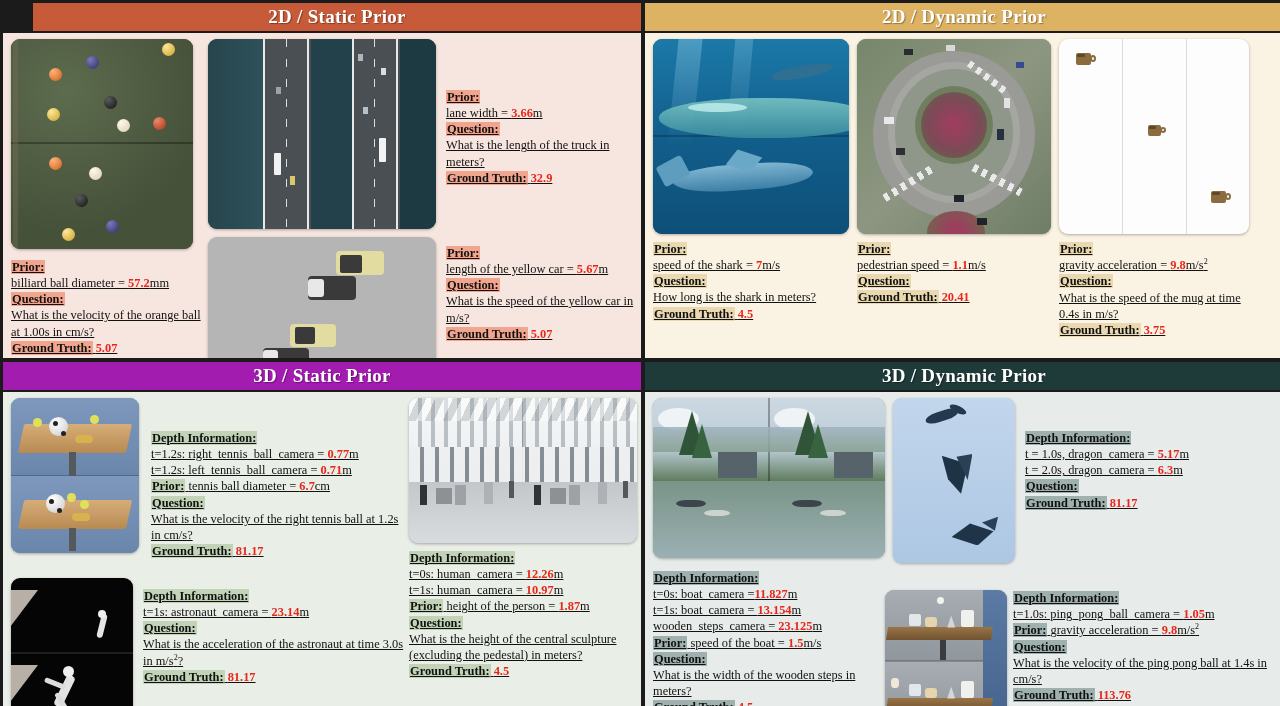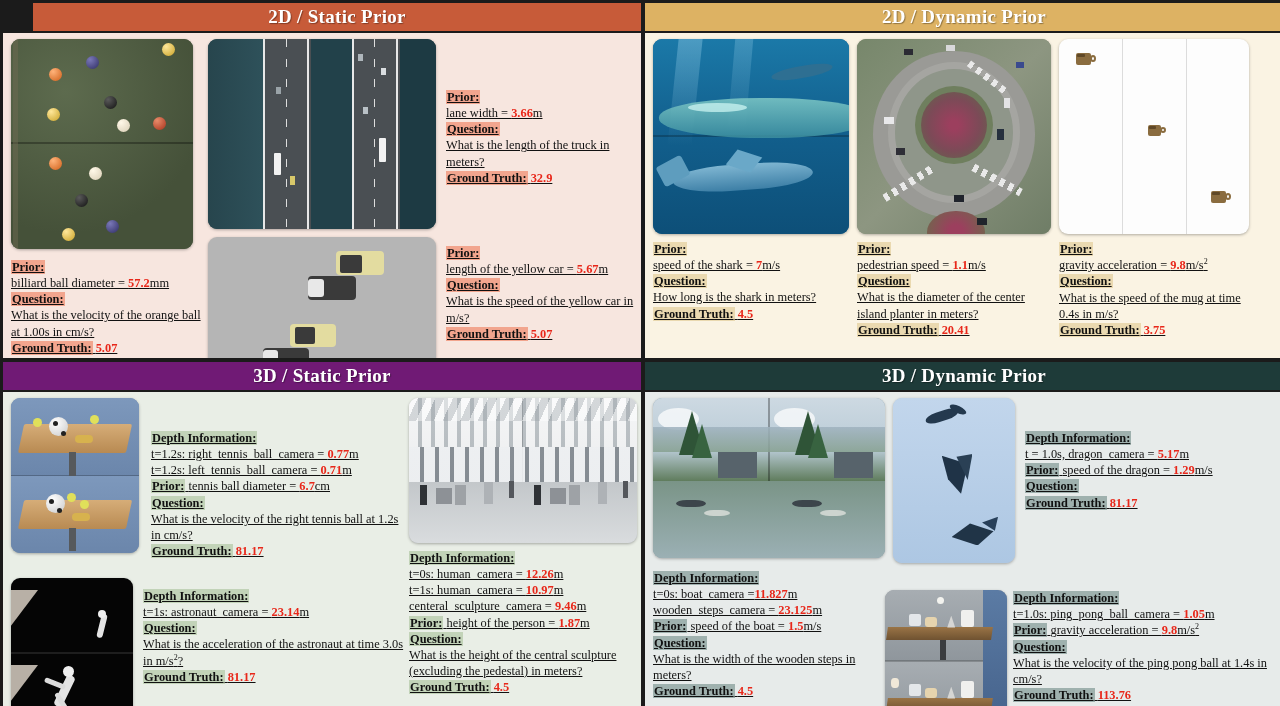--- a/index.html
+++ b/index.html
@@ -208,37 +208,36 @@
         <div class="ln"><span>speed of the shark = </span><span class="val">7</span><span>m/s</span></div>
         <div class="ln"><span class="lbl hl">Question:</span></div>
         <div class="ln">How long is the shark in meters?</div>
         <div class="ln"><span class="lbl hl">Ground Truth:</span> <span class="val">4.5</span></div>
       </div>
 
       <div class="tb abs" style="left:212px; top:208px; width:198px;">
         <div class="ln"><span class="lbl hl">Prior:</span></div>
         <div class="ln"><span>pedestrian speed = </span><span class="val">1.1</span><span>m/s</span></div>
         <div class="ln"><span class="lbl hl">Question:</span></div>
-        <div class="ln">What is the diameter of the center island planter in meters?</div>
         <div class="ln"><span class="lbl hl">Ground Truth:</span> <span class="val">20.41</span></div>
       </div>
 
       <div class="tb abs" style="left:414px; top:208px; width:200px;">
         <div class="ln"><span class="lbl hl">Prior:</span></div>
         <div class="ln"><span>gravity acceleration = </span><span class="val">9.8</span><span>m/s</span><sup>2</sup></div>
         <div class="ln"><span class="lbl hl">Question:</span></div>
         <div class="ln">What is the speed of the mug at time 0.4s in m/s?</div>
         <div class="ln"><span class="lbl hl">Ground Truth:</span> <span class="val">3.75</span></div>
       </div>
 
     </div>
   </div>
 
   <div class="quad q3">
-    <div class="qhead" style="background:#701a75;">3D / Static Prior</div>
+    <div class="qhead" style="background:#a21caf;">3D / Static Prior</div>
     <div class="qbody">
 
       <div class="thumb abs" style="left:8px; top:6px; width:128px; height:155px; background:#6f8bb0;">
         <div style="position:absolute;left:0;top:0;width:100%;height:50%;background:linear-gradient(180deg,#7d98bc,#6b86ab);"></div>
         <div style="position:absolute;left:0;top:50%;width:100%;height:50%;background:linear-gradient(180deg,#7d98bc,#6b86ab);"></div>
         <div style="position:absolute;left:0;top:49.5%;width:100%;height:1.5px;background:rgba(0,0,0,.22);"></div>
 
         <div style="position:absolute;left:8%;top:17%;width:84%;height:19%;background:linear-gradient(180deg,#d6ad78,#b88a52);transform:skewX(-12deg);border-radius:2px;"></div>
         <div style="position:absolute;left:45%;top:35%;width:7px;height:15%;background:#56595c;"></div>
         <div style="position:absolute;left:30%;top:12%;width:19px;height:19px;border-radius:50%;background:radial-gradient(circle at 35% 30%,#fff,#c9c9c9);"></div>
@@ -304,21 +303,20 @@
         <div class="ln"><span>t=1s: astronaut_camera = </span><span class="val">23.14</span><span>m</span></div>
         <div class="ln"><span class="lbl hl">Question:</span></div>
         <div class="ln"><span>What is the acceleration of the astronaut at time 3.0s in m/s</span><sup>2</sup><span>?</span></div>
         <div class="ln"><span class="lbl hl">Ground Truth:</span> <span class="val">81.17</span></div>
       </div>
 
       <div class="tb abs" style="left:406px; top:158px; width:232px;">
         <div class="ln"><span class="lbl hl">Depth Information:</span></div>
         <div class="ln"><span>t=0s: human_camera = </span><span class="val">12.26</span><span>m</span></div>
         <div class="ln"><span>t=1s: human_camera = </span><span class="val">10.97</span><span>m</span></div>
-        <div class="ln"><span>centeral_sculpture_camera = </span><span class="val">9.46</span><span>m</span></div>
         <div class="ln"><span class="lbl hl">Prior:</span> <span>height of the person = </span><span class="val">1.87</span><span>m</span></div>
         <div class="ln"><span class="lbl hl">Question:</span></div>
         <div class="ln">What is the height of the central sculpture (excluding the pedestal) in meters?</div>
         <div class="ln"><span class="lbl hl">Ground Truth:</span> <span class="val">4.5</span></div>
       </div>
 
     </div>
   </div>
 
   <div class="quad q4">
@@ -372,28 +370,29 @@
         <div style="position:absolute;left:20%;top:66%;width:12px;height:12px;background:rgba(245,248,250,.8);border-radius:2px;"></div>
         <div style="position:absolute;left:33%;top:69%;width:12px;height:10px;background:#e6d4ae;border-radius:3px;"></div>
         <div style="position:absolute;left:62%;top:64%;width:13px;height:17px;background:#f0f0ee;border-radius:2px;"></div>
         <div style="position:absolute;left:51%;top:68%;width:8px;height:12px;background:#d6d6d4;clip-path:polygon(50% 0,100% 100%,0 100%);"></div>
         <div style="position:absolute;left:5%;top:62%;width:8px;height:10px;border-radius:40%;background:#f0e8d8;"></div>
       </div>
 
       <div class="tb abs" style="left:380px; top:38px; width:250px;">
         <div class="ln"><span class="lbl hl">Depth Information:</span></div>
         <div class="ln"><span>t = 1.0s, dragon_camera = </span><span class="val">5.17</span><span>m</span></div>
-        <div class="ln"><span class="lbl hl">Prior:</span> <span>speed of the dragon = </span><span class="val">1.29</span><span>m/s</span></div>
+        <div class="ln"><span>t = 2.0s, dragon_camera = </span><span class="val">6.3</span><span>m</span></div>
         <div class="ln"><span class="lbl hl">Question:</span></div>
         <div class="ln"><span class="lbl hl">Ground Truth:</span> <span class="val">81.17</span></div>
       </div>
 
       <div class="tb abs" style="left:8px; top:178px; width:232px;">
         <div class="ln"><span class="lbl hl">Depth Information:</span></div>
         <div class="ln"><span>t=0s: boat_camera =</span><span class="val">11.827</span><span>m</span></div>
+        <div class="ln"><span>t=1s: boat_camera = </span><span class="val">13.154</span><span>m</span></div>
         <div class="ln"><span>wooden_steps_camera = </span><span class="val">23.125</span><span>m</span></div>
         <div class="ln"><span class="lbl hl">Prior:</span> <span>speed of the boat = </span><span class="val">1.5</span><span>m/s</span></div>
         <div class="ln"><span class="lbl hl">Question:</span></div>
         <div class="ln">What is the width of the wooden steps in meters?</div>
         <div class="ln"><span class="lbl hl">Ground Truth:</span> <span class="val">4.5</span></div>
       </div>
 
       <div class="tb abs" style="left:368px; top:198px; width:262px;">
         <div class="ln"><span class="lbl hl">Depth Information:</span></div>
         <div class="ln"><span>t=1.0s: ping_pong_ball_camera = </span><span class="val">1.05</span><span>m</span></div>

